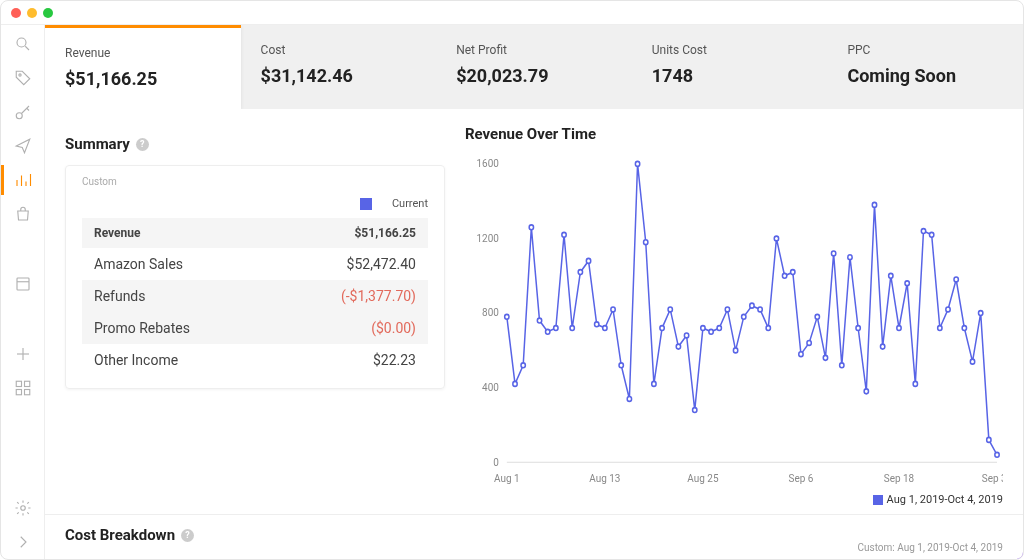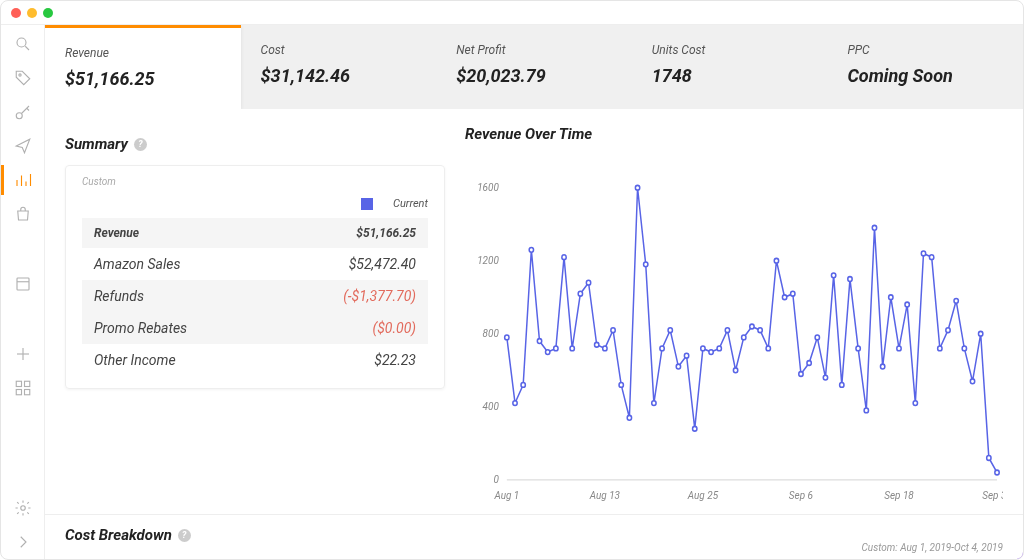--- a/index.html
+++ b/index.html
@@ -7,39 +7,39 @@
 .titlebar { height:24px; display:flex; align-items:center; padding:0 10px; gap:6px; border-bottom:1px solid #eee; }
 .dot { width:10px; height:10px; border-radius:50%; }
 .dot.r{background:#ff5f57}.dot.y{background:#febc2e}.dot.g{background:#28c840}
 .app { display:flex; height:536px; }
 .sidebar { width:44px; border-right:1px solid #eee; display:flex; flex-direction:column; align-items:center; padding:10px 0; gap:16px; color:#999; }
 .sb-icon { width:18px; height:18px; display:flex; align-items:center; justify-content:center; cursor:pointer; stroke:#b0b0b0; fill:none; stroke-width:1.5; }
 .sb-icon.active { position:relative; }
 .sb-icon.active::before { content:''; position:absolute; left:-13px; top:-6px; width:3px; height:30px; background:#ff8c00; }
 .sb-icon.active svg { stroke:#ff8c00; }
 .sb-spacer { flex:1; }
-.main { flex:1; background:#6d28d9; overflow:hidden; display:flex; flex-direction:column;font-style:italic; }
+.main { flex:1; background:#6d28d9; overflow:hidden; display:flex; flex-direction:column; }
 .metrics { display:flex; background:#f0f0f0; }
 .metric { flex:1; padding:18px 20px 20px; }
 .metric.active { background:#fff; border-top:3px solid #ff8c00; box-shadow:0 1px 4px rgba(0,0,0,0.08); }
 .metric .label { font-size:12px; color:#555; margin-bottom:8px; }
 .metric .value { font-size:18px; font-weight:700; color:#222; }
 .content { display:flex; flex:1; background:#fff; padding:16px 20px 8px; gap:20px; }
 .summary { width:380px;margin-top:10px; }
 .section-title { font-size:15px; font-weight:700; color:#222; margin-bottom:12px; display:flex; align-items:center; gap:6px; }
 .help { width:13px; height:13px; border-radius:50%; background:#ccc; color:#fff; font-size:9px; display:inline-flex; align-items:center; justify-content:center; }
 .card { border:1px solid #eee; border-radius:4px; box-shadow:0 1px 3px rgba(0,0,0,0.05); padding:10px 16px 12px; }
 .card-top { font-size:10px; color:#aaa; margin-bottom:10px; }
 .legend-row { display:flex; justify-content:flex-end; align-items:center; gap:20px; font-size:11px; color:#555; margin-bottom:8px; }
 .legend-sw { width:12px; height:12px; background:#5864e6; }
 .sum-row { display:flex; justify-content:space-between; padding:8px 12px; font-size:14px; color:#444; }
 .sum-row.alt { background:#f5f5f5; }
 .sum-row.head { font-weight:700; font-size:12px; }
 .neg { color:#e26a5c; }
-.chart-side { flex:1; display:flex; flex-direction:column;gap:24px; }
+.chart-side { flex:1; display:flex; flex-direction:column; }
 .chart-wrap { flex:1; position:relative; }
 .chart-legend { text-align:right; font-size:11px; color:#333; margin-top:4px; }
 .chart-legend .sw { display:inline-block; width:10px; height:10px; background:#5864e6; margin-right:4px; vertical-align:middle; }
 .footer { background:#fff; border-top:1px solid #eee; padding:2px 20px 8px; display:flex; justify-content:space-between; align-items:center;gap:16px; }
 .footer-title { font-size:15px; font-weight:700; color:#222; display:flex; align-items:center; gap:6px; }
 .footer-range { font-size:10px; color:#999;margin-top:25px; }
 svg.plot text { font-size:10px; fill:#888; }
 svg.plot .line { stroke:#5864e6; stroke-width:1.5; fill:none; }
 svg.plot .pt { fill:#fff; stroke:#5864e6; stroke-width:1.5; }
 svg.plot .axis { stroke:#ddd; stroke-width:1; }
@@ -256,20 +256,21 @@
               <circle class="pt" cx="476.6" cy="155.4" r="2.2"></circle>
               <circle class="pt" cx="484.8" cy="138.7" r="2.2"></circle>
               <circle class="pt" cx="493.0" cy="111.8" r="2.2"></circle>
               <circle class="pt" cx="501.2" cy="155.4" r="2.2"></circle>
               <circle class="pt" cx="509.4" cy="185.6" r="2.2"></circle>
               <circle class="pt" cx="517.6" cy="142.0" r="2.2"></circle>
               <circle class="pt" cx="525.8" cy="255.9" r="2.2"></circle>
               <circle class="pt" cx="534.0" cy="269.3" r="2.2"></circle>
             </svg>
         </div>
+        <div class="chart-legend"><span class="sw"></span><span>Aug 1, 2019-Oct 4, 2019</span></div>
       </div>
     </div>
     <div class="footer">
       <div class="footer-title">
           <span>Cost Breakdown</span>
           <span class="help">?</span>
         </div>
       <div class="footer-range">Custom: Aug 1, 2019-Oct 4, 2019</div>
     </div>
   </div>

